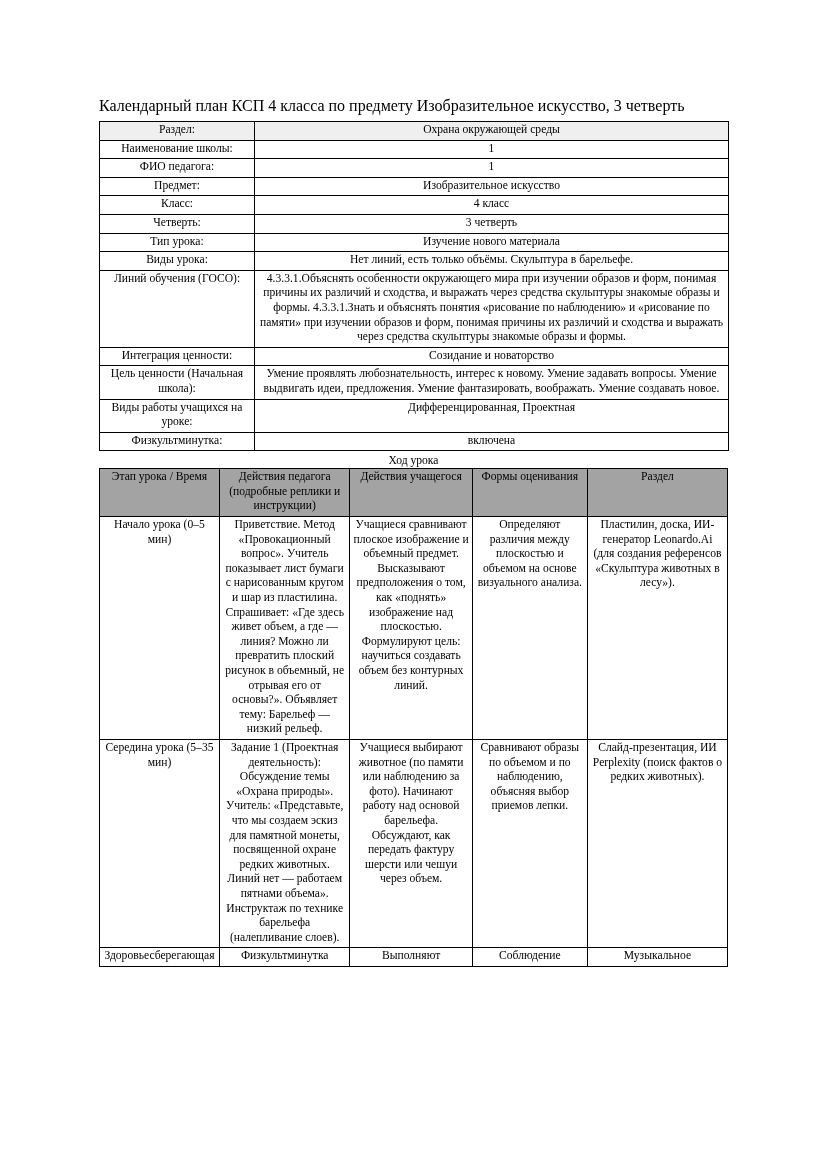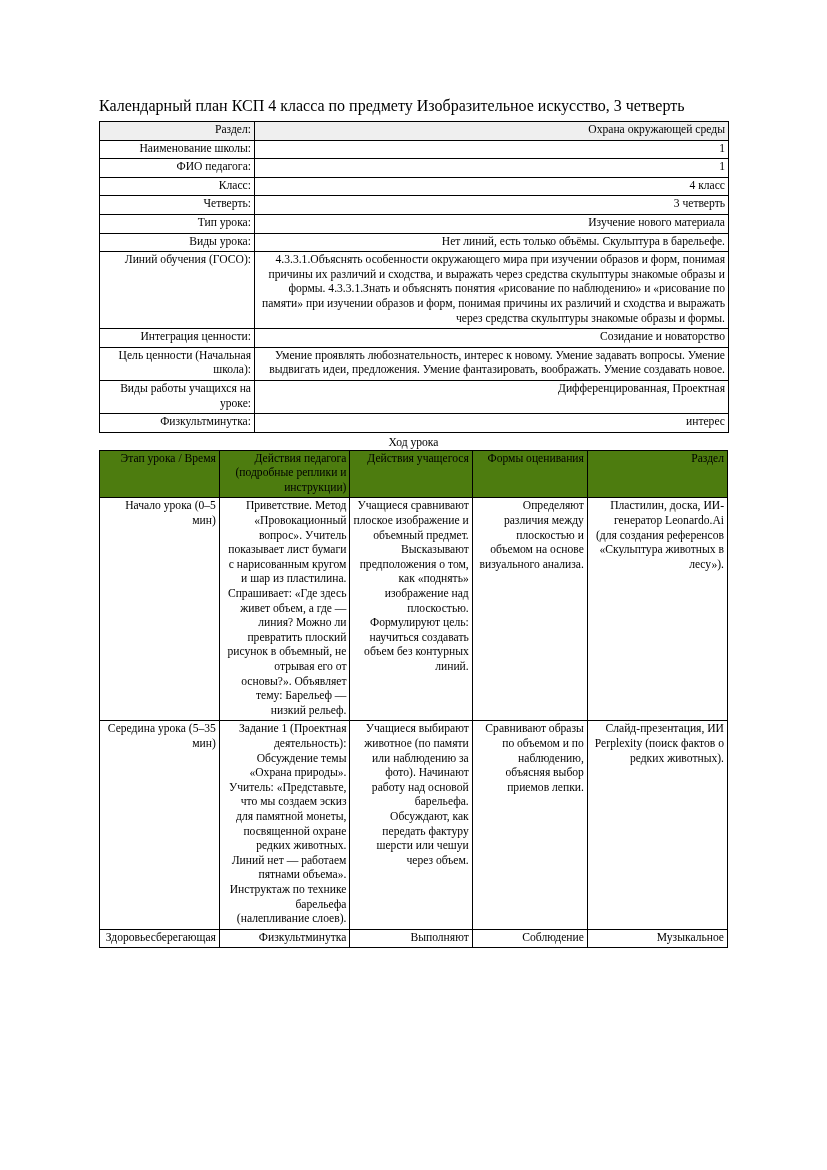--- a/index.html
+++ b/index.html
@@ -42,21 +42,21 @@
     width: 629px;
     table-layout: fixed;
     font-size: 11.6px;
     line-height: 14.6px;
   }
   table.doc-table td,
   table.doc-table th {
     border: 1px solid #000000;
     padding: 1px 3px 2px 3px;
     vertical-align: top;
-    text-align: right;
+    text-align: center;
     font-weight: normal;
     word-wrap: break-word;
     overflow-wrap: break-word;
     hyphens: none;
   }
   
   .info-table col.c-label { width: 155px; }
   .info-table col.c-value { width: 474px; }
   .info-table tr.shaded td { background: #efefef; }
 
@@ -66,21 +66,21 @@
     margin: 3px 0 0 0;
     text-align: center;
   }
 
   
   .flow-table col.c1 { width: 101px; }
   .flow-table col.c2 { width: 110px; }
   .flow-table col.c3 { width: 103px; }
   .flow-table col.c4 { width: 97px; }
   .flow-table col.c5 { width: 118px; }
-  .flow-table thead td { background: #4d7c0f; }
+  .flow-table thead td { background: #a3a3a3; }
   .flow-table td { padding: 1px 3px 3px 3px; }
 
   .clip-bottom {
     position: absolute;
     left: 0;
     top: 1066px;
     width: 827px;
     height: 104px;
     background: #ffffff;
   }
@@ -105,20 +105,24 @@
           </tr>
           <tr>
             <td>Наименование школы:</td>
             <td>1</td>
           </tr>
           <tr>
             <td>ФИО педагога:</td>
             <td>1</td>
           </tr>
           <tr>
+            <td>Предмет:</td>
+            <td>Изобразительное искусство</td>
+          </tr>
+          <tr>
             <td>Класс:</td>
             <td>4 класс</td>
           </tr>
           <tr>
             <td>Четверть:</td>
             <td>3 четверть</td>
           </tr>
           <tr>
             <td>Тип урока:</td>
             <td>Изучение нового материала</td>
@@ -138,21 +142,21 @@
           <tr>
             <td>Цель ценности (Начальная школа):</td>
             <td>Умение проявлять любознательность, интерес к новому. Умение задавать вопросы. Умение выдвигать идеи, предложения. Умение фантазировать, воображать. Умение создавать новое.</td>
           </tr>
           <tr>
             <td>Виды работы учащихся на уроке:</td>
             <td>Дифференцированная, Проектная</td>
           </tr>
           <tr>
             <td>Физкультминутка:</td>
-            <td>интерес</td>
+            <td>включена</td>
           </tr>
         </tbody>
     </table>
 
     <p class="section-caption">Ход урока</p>
 
     <table class="doc-table flow-table">
       <colgroup>
         <col class="c1">
         <col class="c2">

